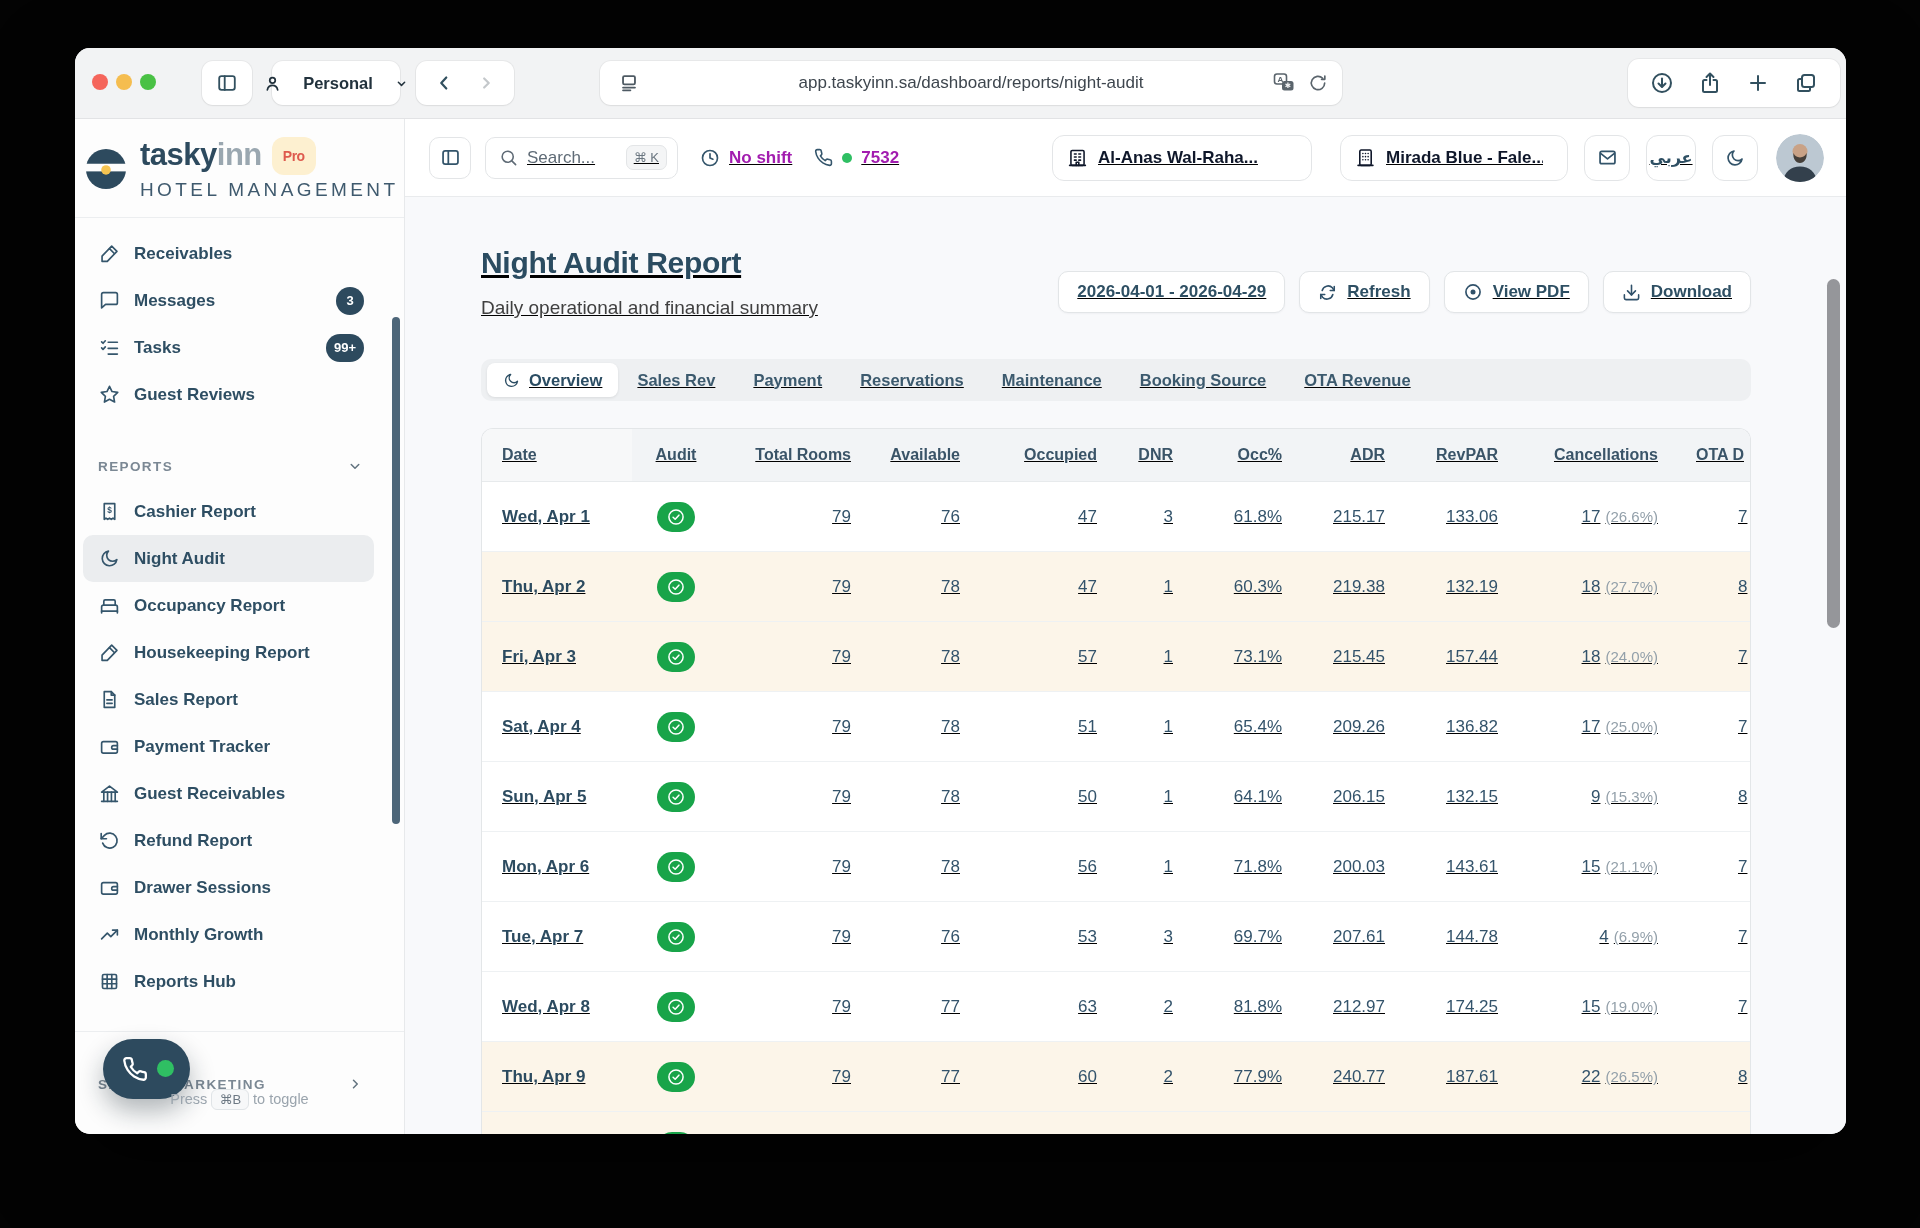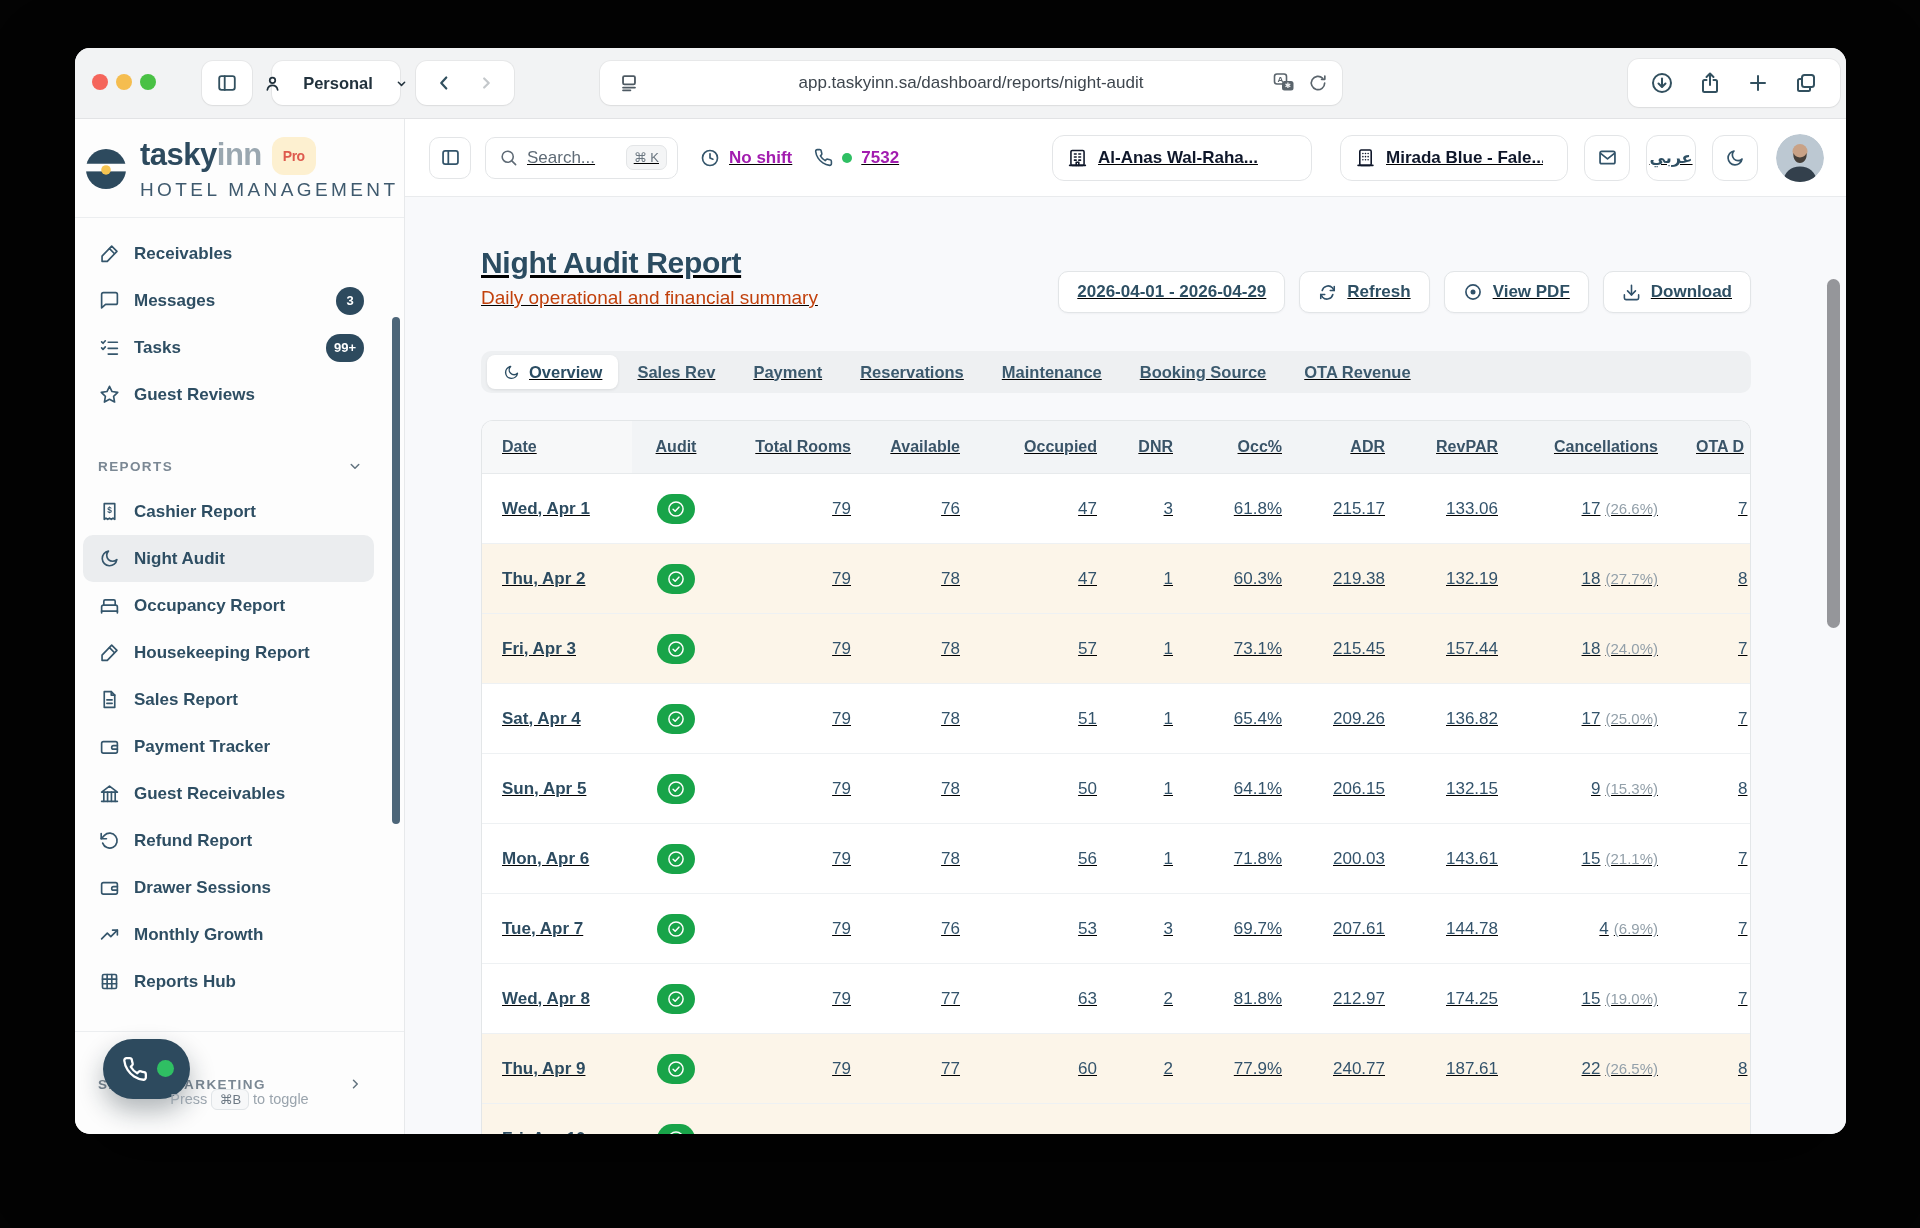--- a/index.html
+++ b/index.html
@@ -80,21 +80,21 @@
   .tb-org { width:260px; } .tb-prop { width:228px; margin-left:28px; }
   .tb-select .chev { margin-left:auto; color:#8d99a3; display:flex; }
   .tb-icon { width:46px; height:46px; border-radius:12px; margin-left:16px; }
   .tb-lang { width:50px; font-size:16px; font-weight:700; color:#2e4f63; }
   .avatar { margin-left:18px; width:48px; height:48px; border-radius:50%; overflow:hidden; flex:none; }
 
   
   .content { padding:46px 95px 0 76px; }
   .title-row { display:flex; align-items:flex-start; justify-content:space-between; }
   .page-title { font-size:30px; line-height:40px; font-weight:700; color:#2b4c61; letter-spacing:-.3px; }
-  .page-sub { margin-top:2px; font-size:19px; line-height:26px; color:#c2410c; }
+  .page-sub { margin-top:12px; font-size:19px; line-height:26px; color:#404040; }
   .actions { display:flex; gap:14px; margin-top:28px; }
   .act-btn { display:flex; align-items:center; gap:10px; height:42px; padding:0 18px; background:#fff;
              border:1px solid #e2e5e7; border-radius:10px; color:#2e4f63; font-size:17px; font-weight:600;
              box-shadow:0 1px 2px rgba(16,24,40,.04); box-sizing:border-box; }
   .act-btn .icn { display:flex; color:#30516a; }
 
   .tabs { margin-top:38px; height:42px; background:#eef0f2; border-radius:10px; padding:0 6px;
           display:flex; align-items:center; box-sizing:border-box; }
   .tab { padding:0 19px; font-size:16.5px; font-weight:600; color:#3c5a6e; height:34px; display:flex;
          align-items:center; gap:9px; border-radius:8px; }

